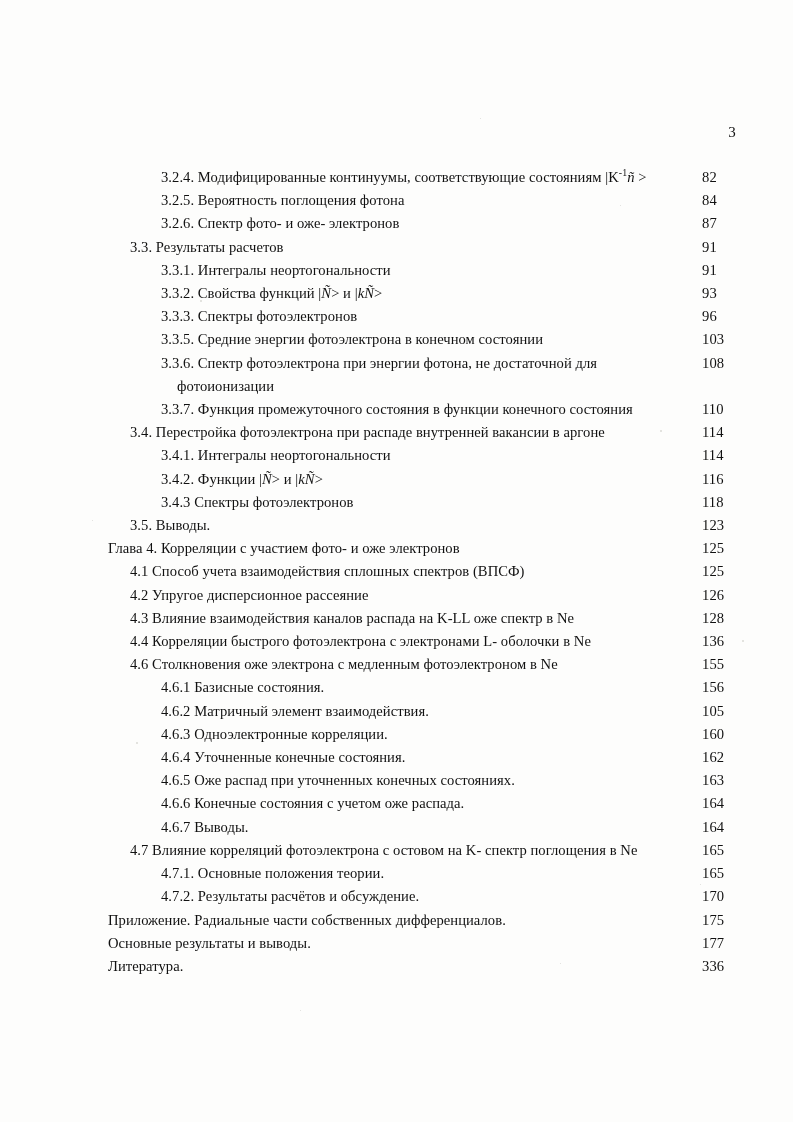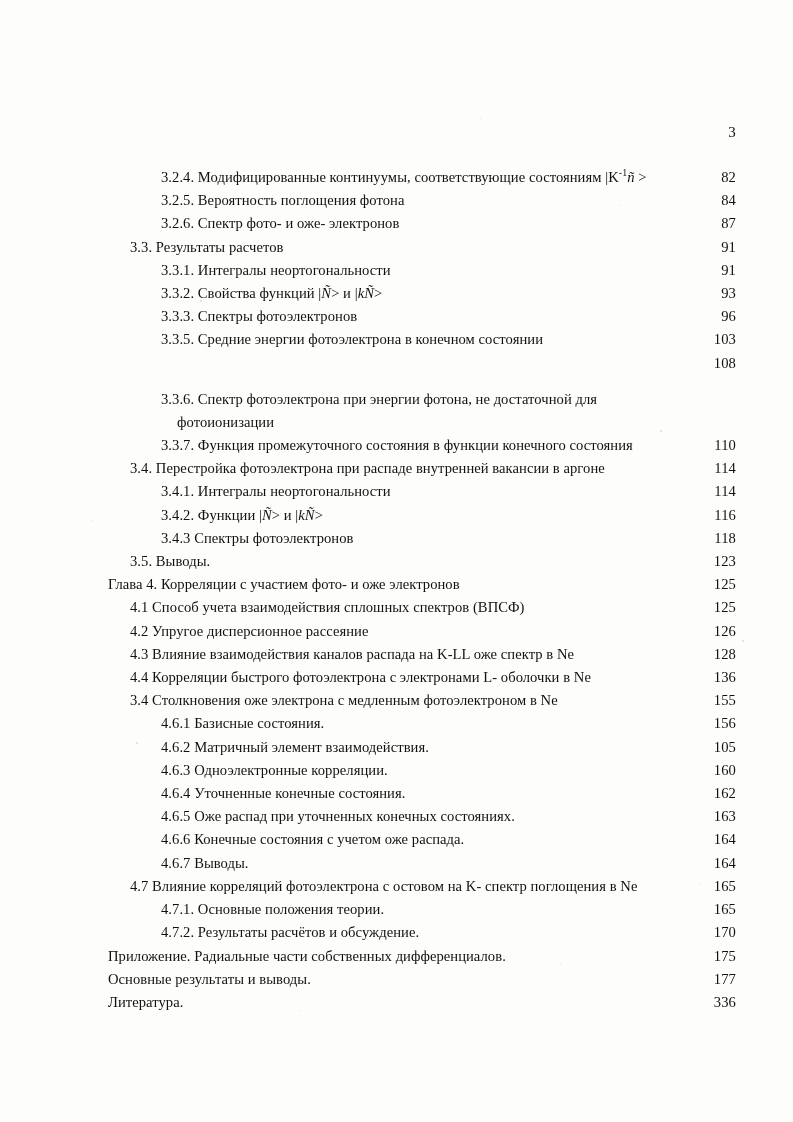--- a/index.html
+++ b/index.html
@@ -56,36 +56,34 @@
   .entry .title {
     font-size: 14.6px;
     line-height: 23.2px;
     letter-spacing: 0.05px;
     padding-right: 10px;
     flex: 1 1 auto;
   }
 
   .entry .pg {
     flex: 0 0 34px;
-    text-align: right;
     font-size: 14.6px;
     line-height: 23.2px;
     letter-spacing: 0.1px;
   }
 
   
   .lvl0 .title { padding-left: 0px; }
   .lvl1 .title { padding-left: 22px; }
   .lvl2 .title { padding-left: 53px; }
 
   
   .justify .title {
     text-align: justify;
     text-justify: inter-word;
-    margin-top: 36px;
   }
   .justify .title .cont {
     display: block;
   }
 
   .indent-cont .title .cont {
     display: block;
     padding-left: 16px;
   }
 
@@ -233,21 +231,21 @@
       </div>
     </div>
     <div class="entry lvl1">
       <div class="row">
         <span class="title">4.4 Корреляции быстрого фотоэлектрона с электронами L- оболочки в Ne</span>
         <span class="pg">136</span>
       </div>
     </div>
     <div class="entry lvl1">
       <div class="row">
-        <span class="title">3.4 Столкновения оже электрона с медленным фотоэлектроном в Ne</span>
+        <span class="title">4.6 Столкновения оже электрона с медленным фотоэлектроном в Ne</span>
         <span class="pg">155</span>
       </div>
     </div>
     <div class="entry lvl2">
       <div class="row">
         <span class="title">4.6.1 Базисные состояния.</span>
         <span class="pg">156</span>
       </div>
     </div>
     <div class="entry lvl2">

